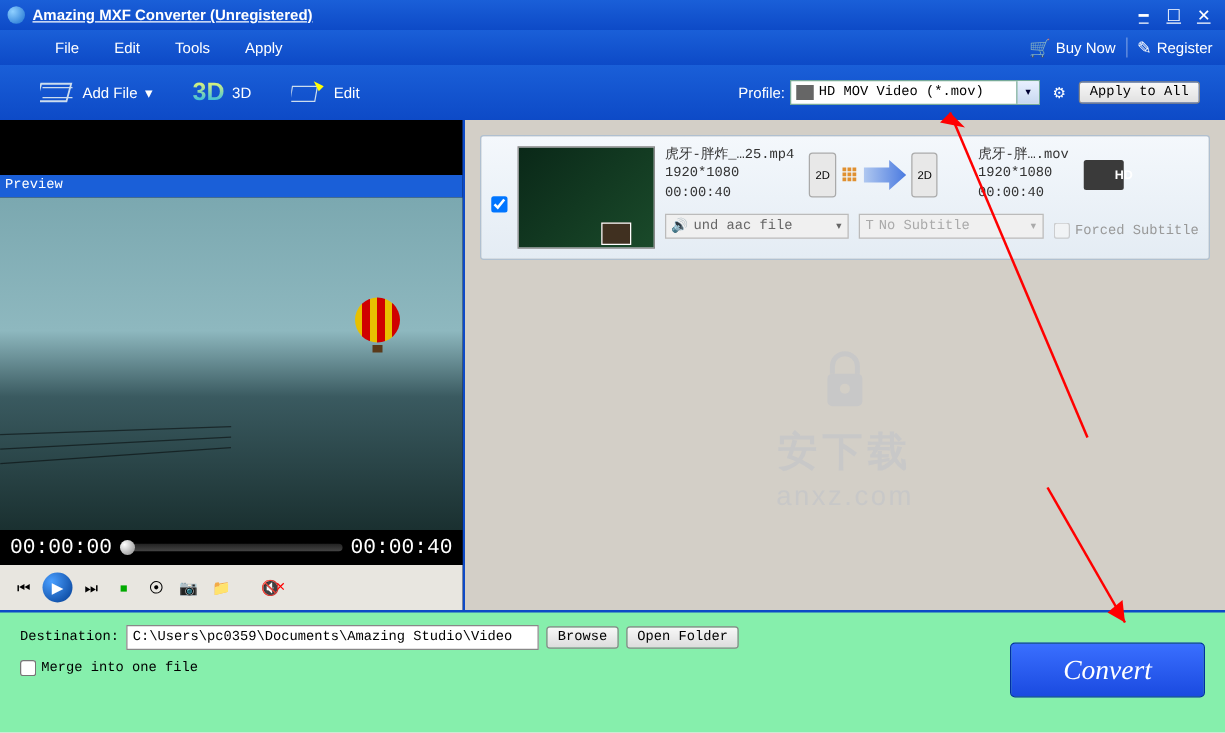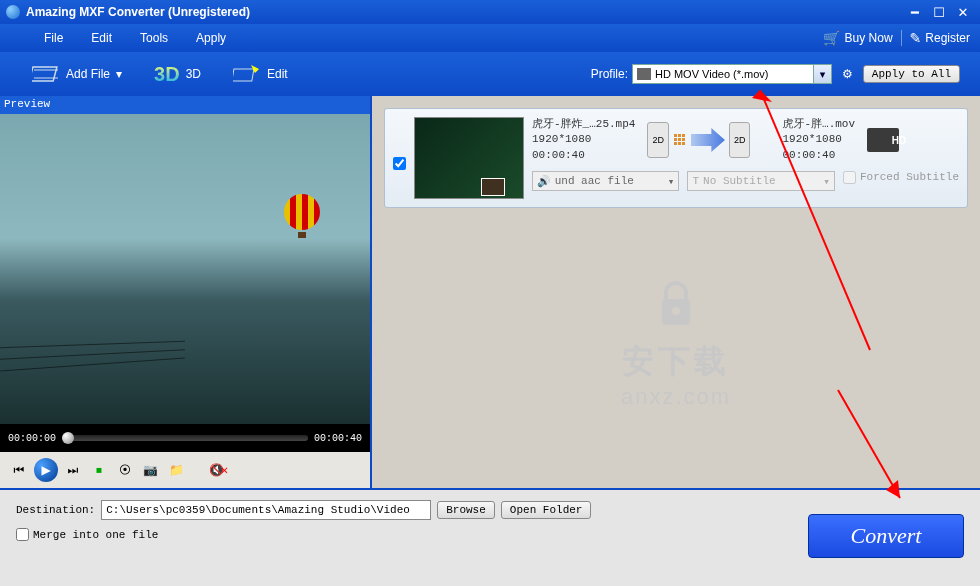--- a/index.html
+++ b/index.html
@@ -1,50 +1,50 @@
 <!DOCTYPE html>
 <html><head>
 <meta charset="utf-8">
 <style>
 * { box-sizing: border-box; margin: 0; padding: 0; }
 body { font-family: Tahoma, Arial, sans-serif; font-size: 12px; background: #fff; width: 980px; height: 586px; overflow: hidden; position: relative; }
 
-.titlebar { height: 24px; background: linear-gradient(#1a5fd8, #0d4ac7); color: #fff; display: flex; align-items: center; padding: 0 6px; }
+.titlebar { height: 24px; background: linear-gradient(#1a5fd8, #0d4ac7); color: #fff; display: flex; align-items: center; padding: 0 6px; text-decoration: underline; }
 .titlebar .app-icon { width: 14px; height: 14px; border-radius: 50%; background: radial-gradient(circle at 30% 30%, #8fd0ff, #1a6fd0); margin-right: 6px; }
 .titlebar .title { font-weight: bold; font-size: 12px; flex: 1; }
 .titlebar .win-controls { display: flex; gap: 2px; }
 .titlebar .win-btn { width: 22px; height: 18px; display: flex; align-items: center; justify-content: center; color: #fff; font-size: 13px; cursor: pointer; }
 
 .menubar { height: 28px; background: linear-gradient(#1a5fd8, #0d4ac7); color: #fff; display: flex; align-items: center; padding: 0 30px; position: relative; }
 .menubar .menu-item { padding: 4px 14px; cursor: pointer; text-align: right; }
 .menubar .right-actions { position: absolute; right: 10px; display: flex; align-items: center; gap: 8px; }
 .menubar .right-actions .action { display: flex; align-items: center; gap: 4px; cursor: pointer; }
 .menubar .sep { width: 1px; height: 16px; background: rgba(255,255,255,0.4); }
 
 .toolbar { height: 44px; background: linear-gradient(#1a5fd8, #0d4ac7); color: #fff; display: flex; align-items: center; padding: 0 20px; }
 .toolbar .tool-btn { display: flex; align-items: center; gap: 6px; padding: 4px 12px; cursor: pointer; margin-right: 8px; }
 .toolbar .tool-btn .icon { width: 28px; height: 22px; }
 .toolbar .spacer { flex: 1; }
 .toolbar .profile-label { margin-right: 4px; }
-.toolbar .profile-select { width: 200px; height: 20px; background: #fff; color: #000; font-family: Liberation Sans, sans-serif; font-size: 11px; display: flex; align-items: center; padding: 0 4px; border: 1px solid #7a9; position: relative; }
+.toolbar .profile-select { width: 200px; height: 20px; background: #fff; color: #000; font-family: Liberation Mono, monospace; font-size: 11px; display: flex; align-items: center; padding: 0 4px; border: 1px solid #7a9; position: relative; }
 .toolbar .profile-select .dd { position: absolute; right: 0; top: 0; width: 18px; height: 100%; background: linear-gradient(#e8f0ff,#c8d8f0); border-left: 1px solid #7a9; display: flex; align-items: center; justify-content: center; color: #003; }
 .toolbar .gear { margin: 0 10px; }
 .toolbar .apply-btn { background: linear-gradient(#f8f8f8,#e0e0e0); color: #000; font-family: "Courier New", monospace; font-size: 11px; padding: 2px 8px; border: 1px solid #888; border-radius: 3px; cursor: pointer; }
 
 .main { display: flex; height: 392px; background: #d3cfc7; }
 .preview-panel { width: 372px; background: #000; display: flex; flex-direction: column; border-right: 2px solid #0d4ac7; }
-.preview-header { height: 18px; background: #1a5fd8; color: #fff; font-family: "Courier New", monospace; font-size: 11px; padding: 2px 4px; }
+.preview-header { height: 18px; background: #1a5fd8; color: #fff; font-family: "Courier New", monospace; font-size: 11px; padding: 2px 4px; margin-top: 44px; }
 .preview-video { flex: 1; background: linear-gradient(to bottom, #7ba8b0 0%, #8eb8bf 40%, #3a5a60 60%, #1a3030 100%); position: relative; }
 .balloon { position: absolute; right: 50px; top: 80px; width: 36px; height: 44px; }
 .balloon .env { width: 36px; height: 36px; border-radius: 50%; background: repeating-linear-gradient(90deg, #e8c000 0 6px, #d00000 6px 12px); }
 .balloon .basket { width: 8px; height: 6px; background: #5a3a1a; margin: 2px auto 0; }
 .wires { position: absolute; left: 0; bottom: 30px; width: 50%; height: 60px; }
 .wire { position: absolute; left: 0; right: 0; height: 1px; background: rgba(0,0,0,0.5); }
 
-.timeline { height: 28px; background: #000; color: #fff; font-family: "Courier New", monospace; font-size: 10px; display: flex; align-items: center; padding: 0 8px; gap: 6px; }
+.timeline { height: 28px; background: #000; color: #fff; font-family: "Courier New", monospace; font-size: 17px; display: flex; align-items: center; padding: 0 8px; gap: 6px; }
 .timeline .track { flex: 1; height: 6px; background: linear-gradient(#222,#444); border-radius: 3px; position: relative; }
 .timeline .knob { position: absolute; left: 0; top: -3px; width: 12px; height: 12px; border-radius: 50%; background: radial-gradient(circle at 30% 30%, #fff, #888); }
 
 .controls { height: 36px; background: #e8e6e0; display: flex; align-items: center; padding: 0 8px; gap: 4px; }
 .ctrl-btn { width: 22px; height: 22px; display: flex; align-items: center; justify-content: center; cursor: pointer; }
 .play-btn { width: 24px; height: 24px; border-radius: 50%; background: radial-gradient(circle at 30% 30%, #4a9fff, #003a90); display: flex; align-items: center; justify-content: center; color: #fff; }
 
 .list-panel { flex: 1; background: #d3cfc7; padding: 12px; position: relative; }
 .item-card { background: linear-gradient(#f4f8fc, #e4ecf4); border: 1px solid #b0c0d0; border-radius: 3px; padding: 8px; display: flex; gap: 8px; align-items: flex-start; }
 .item-check { margin-top: 40px; }
@@ -55,28 +55,28 @@
 .src-info { font-family: "Courier New", monospace; font-size: 11px; color: #333; line-height: 1.4; }
 .conv-arrow { display: flex; align-items: center; gap: 4px; }
 .badge { background: #e8e8e8; border: 1px solid #aaa; border-radius: 3px; font-size: 9px; padding: 12px 4px; font-family: Arial; }
 .arrow-big { width: 34px; height: 24px; background: linear-gradient(90deg, #b0c8f0, #4a7ae0); clip-path: polygon(0 25%, 60% 25%, 60% 0, 100% 50%, 60% 100%, 60% 75%, 0 75%); }
 .dots-icon { width: 14px; height: 14px; }
 .out-info { font-family: "Courier New", monospace; font-size: 11px; color: #333; line-height: 1.4; margin-left: 20px; }
 .hd-badge { width: 20px; height: 24px; background: #3a3a3a; color: #fff; display: flex; align-items: center; justify-content: center; font-size: 10px; font-weight: bold; border-radius: 2px; padding-left: 32px; }
 .item-row2 { display: flex; gap: 8px; margin-top: 4px; }
 .sub-field { flex: 1; height: 20px; background: #f0f0f0; border: 1px solid #bbb; font-family: "Courier New", monospace; font-size: 11px; color: #666; display: flex; align-items: center; padding: 0 4px; gap: 4px; }
 .sub-field.disabled { color: #aaa; }
-.forced { display: flex; align-items: flex-start; gap: 4px; font-family: "Courier New", monospace; font-size: 11px; color: #999; }
+.forced { display: flex; align-items: flex-end; gap: 4px; font-family: "Courier New", monospace; font-size: 11px; color: #999; }
 
 .watermark { position: absolute; left: 50%; top: 50%; transform: translate(-50%, -10%); color: #c8c8c8; text-align: center; pointer-events: none; }
 .watermark .lock { width: 40px; height: 50px; margin: 0 auto 8px; }
 .watermark .zh { font-size: 32px; font-weight: bold; letter-spacing: 4px; }
 .watermark .en { font-size: 22px; letter-spacing: 2px; }
 
-.bottom { height: 98px; background: #e5e5e5; border-top: 2px solid #0d4ac7; padding: 10px 16px; display: flex; justify-content: center; }
+.bottom { height: 98px; background: #86efac; border-top: 2px solid #0d4ac7; padding: 10px 16px; display: flex; justify-content: center; }
 .dest-area { flex: 1; }
 .dest-row { display: flex; align-items: center; gap: 6px; font-family: "Courier New", monospace; font-size: 11px; }
 .dest-input { width: 330px; height: 20px; background: #fff; border: 1px solid #888; padding: 2px 4px; font-family: "Courier New", monospace; font-size: 11px; }
 .small-btn { background: linear-gradient(#f8f8f8,#dcdcdc); border: 1px solid #888; border-radius: 3px; padding: 2px 8px; font-family: "Courier New", monospace; font-size: 11px; cursor: pointer; }
 .merge-row { display: flex; align-items: center; gap: 4px; margin-top: 8px; font-family: "Courier New", monospace; font-size: 11px; }
 .convert-btn { width: 156px; height: 44px; background: linear-gradient(#3a6fff, #1a4ae0); border: 1px solid #0030a0; border-radius: 4px; color: #fff; font-size: 22px; font-style: italic; font-family: Georgia, serif; display: flex; align-items: center; justify-content: center; cursor: pointer; margin-top: 14px; }
 
 .arrow-annot { position: absolute; pointer-events: none; }
 .arrow-annot line { stroke: red; stroke-width: 2; }
 .arrow-annot polygon { fill: red; }

